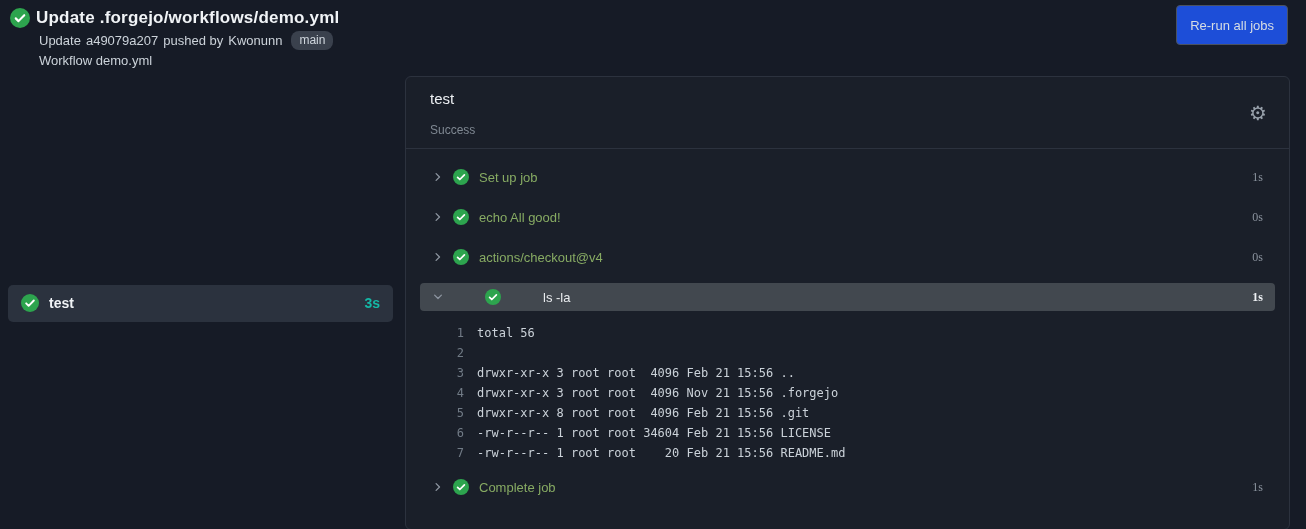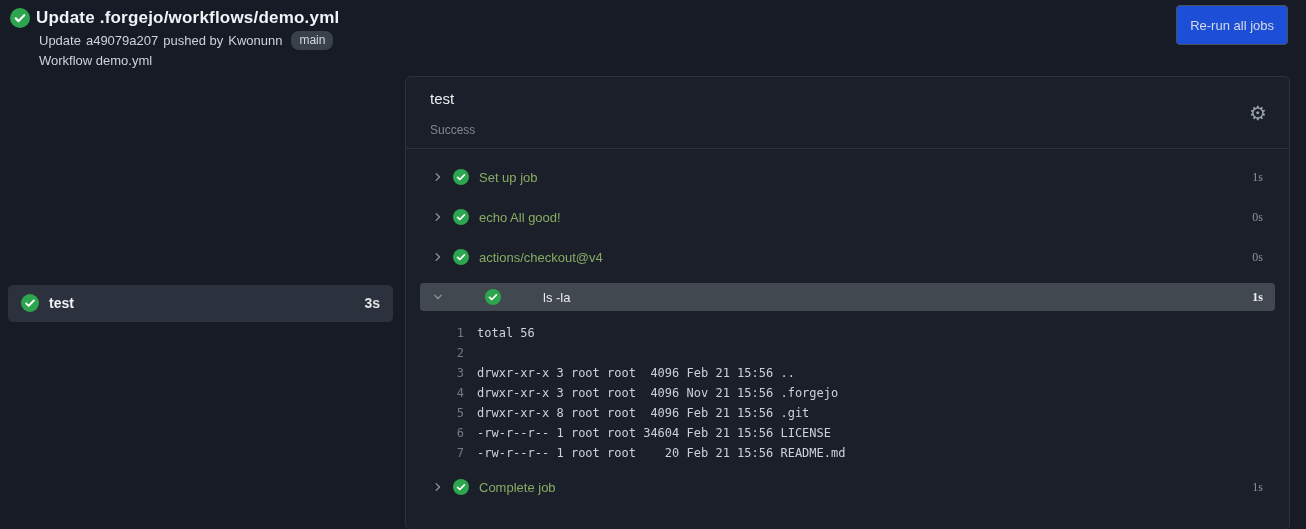--- a/index.html
+++ b/index.html
@@ -34,21 +34,21 @@
 
   
   .sidebar { width: 385px; flex: 0 0 auto; }
   .job-item {
     display: flex; align-items: center; height: 37px; padding: 0 13px;
     border-radius: 5px; cursor: pointer;
   }
   .job-item.selected { background: #2b323e; }
   .status-icon-md { width: 18px; height: 18px; flex: 0 0 auto; }
   .job-name { flex: 1; margin-left: 10px; font-size: 14px; font-weight: 700; color: #f0f3f6; }
-  .job-duration { font-size: 14px; font-weight: 700; color: #e5e5e5; }
+  .job-duration { font-size: 14px; font-weight: 700; color: #14b8a6; }
 
   
   .main-panel {
     flex: 1; background: #1a1f29; border: 1px solid #2c323e; border-radius: 6px;
     overflow: hidden;
   }
   .panel-header { position: relative; padding: 13px 24px 11px; border-bottom: 1px solid #2c323e; }
   .panel-job-title { font-size: 15px; color: #eceff2; }
   .panel-job-status { font-size: 12px; color: #7f8892; margin-top: 16px; }
   .gear-btn {

